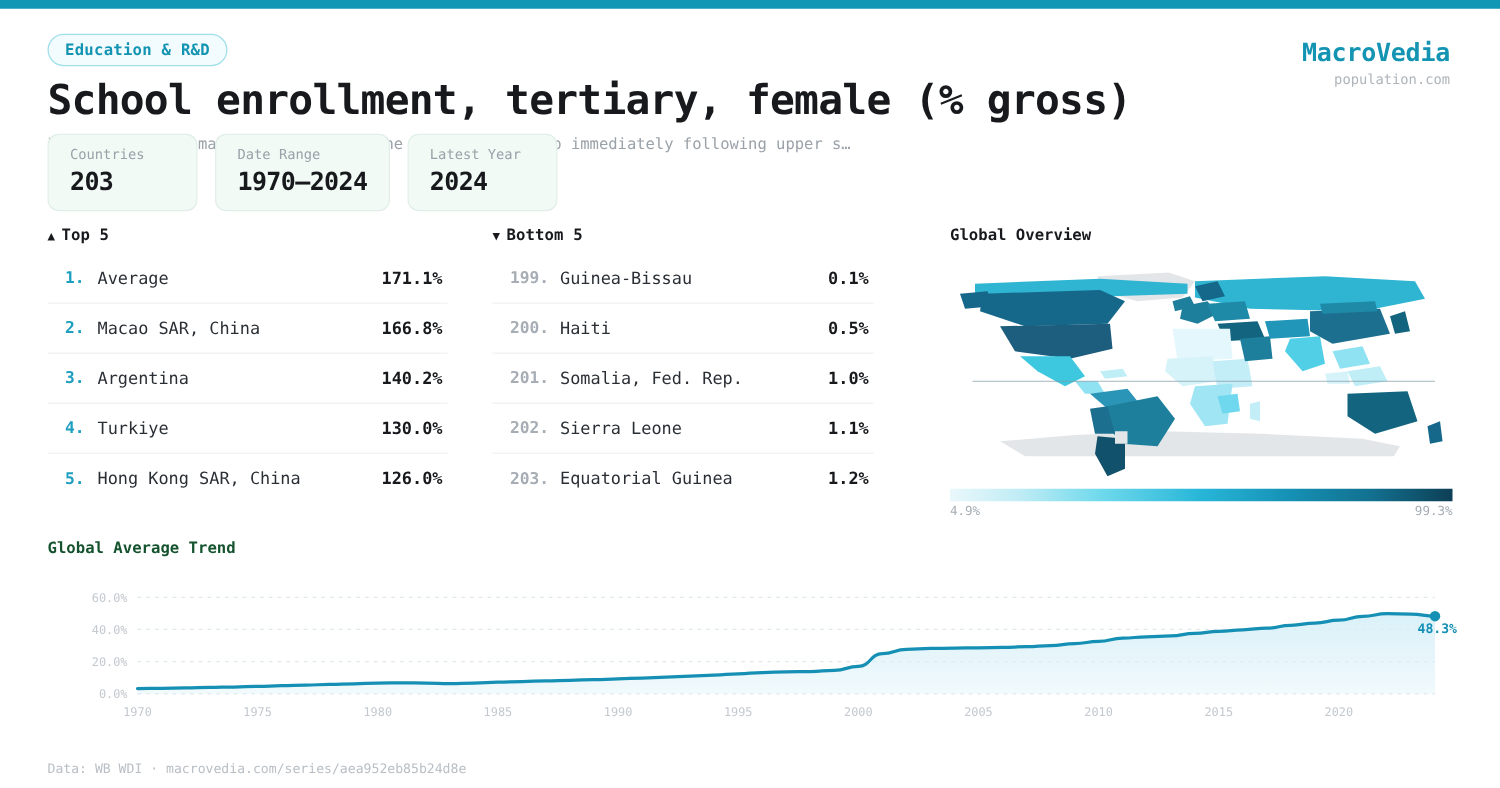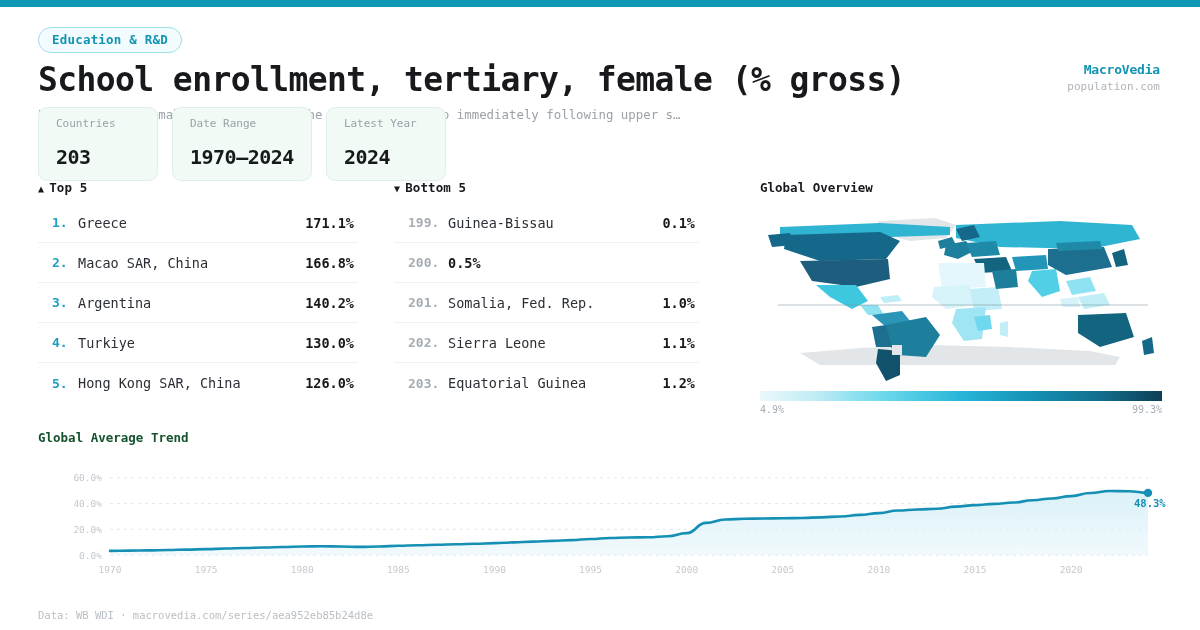--- a/index.html
+++ b/index.html
@@ -32,30 +32,30 @@
     font-size: 33px; font-weight: bold; color: #17191c;
     letter-spacing: -0.6px; white-space: nowrap;
   }
   .subtitle {
     margin: 8px 0 0 39px;
     font-size: 12.4px; color: #9aa1a8; white-space: nowrap;
   }
   .brand {
     position: absolute; top: 30px; right: 40px; text-align: right;
   }
-  .brand-name { font-size: 13px; font-weight: bold; color: #1394b2; letter-spacing: -0.2px; margin-top: 32px;}
+  .brand-name { font-size: 20px; font-weight: bold; color: #1394b2; letter-spacing: -0.2px;}
   .brand-url { font-size: 11px; color: #aeb4ba; margin-top: 3px; }
 
   
   .stats { position: absolute; top: 107px; left: 38px; display: flex; gap: 14px; }
   .stat {
     background: #f2faf6; border: 1px solid #e2efe9; border-radius: 9px;
     padding: 9px 17px 11px 17px; min-width: 120px;
   }
-  .stat-label { font-size: 11px; color: #9aa1a8; margin-bottom: 15px; }
+  .stat-label { font-size: 11px; color: #9aa1a8; margin-bottom: 3px; }
   .stat-value { font-size: 20px; font-weight: bold; color: #17191c; letter-spacing: -0.5px; }
 
   
   .ranks { position: absolute; top: 180px; left: 38px; display: flex; gap: 36px; }
   .rank-col { width: 320px; }
   .rank-col.bottom { width: 305px; }
   .rank-head {
     font-size: 12.5px; font-weight: bold; color: #17191c;
     margin-bottom: 8px; letter-spacing: .1px;
   }
@@ -131,21 +131,21 @@
   </div>
 
   <div class="ranks">
 
     <div class="rank-col">
       <div class="rank-head">
         <span class="caret">▲</span><span>Top 5</span>
       </div>
       <div class="rank-row">
         <span class="rank-num">1.</span>
-        <span class="rank-name">Greece</span>
+        <span class="rank-name">Average</span>
         <span class="rank-val">171.1%</span>
       </div>
       <div class="rank-row">
         <span class="rank-num">2.</span>
         <span class="rank-name">Macao SAR, China</span>
         <span class="rank-val">166.8%</span>
       </div>
       <div class="rank-row">
         <span class="rank-num">3.</span>
         <span class="rank-name">Argentina</span>
@@ -167,20 +167,21 @@
       <div class="rank-head">
         <span class="caret">▼</span><span>Bottom 5</span>
       </div>
       <div class="rank-row">
         <span class="rank-num dim">199.</span>
         <span class="rank-name">Guinea-Bissau</span>
         <span class="rank-val">0.1%</span>
       </div>
       <div class="rank-row">
         <span class="rank-num dim">200.</span>
+        <span class="rank-name">Haiti</span>
         <span class="rank-val">0.5%</span>
       </div>
       <div class="rank-row">
         <span class="rank-num dim">201.</span>
         <span class="rank-name">Somalia, Fed. Rep.</span>
         <span class="rank-val">1.0%</span>
       </div>
       <div class="rank-row">
         <span class="rank-num dim">202.</span>
         <span class="rank-name">Sierra Leone</span>

